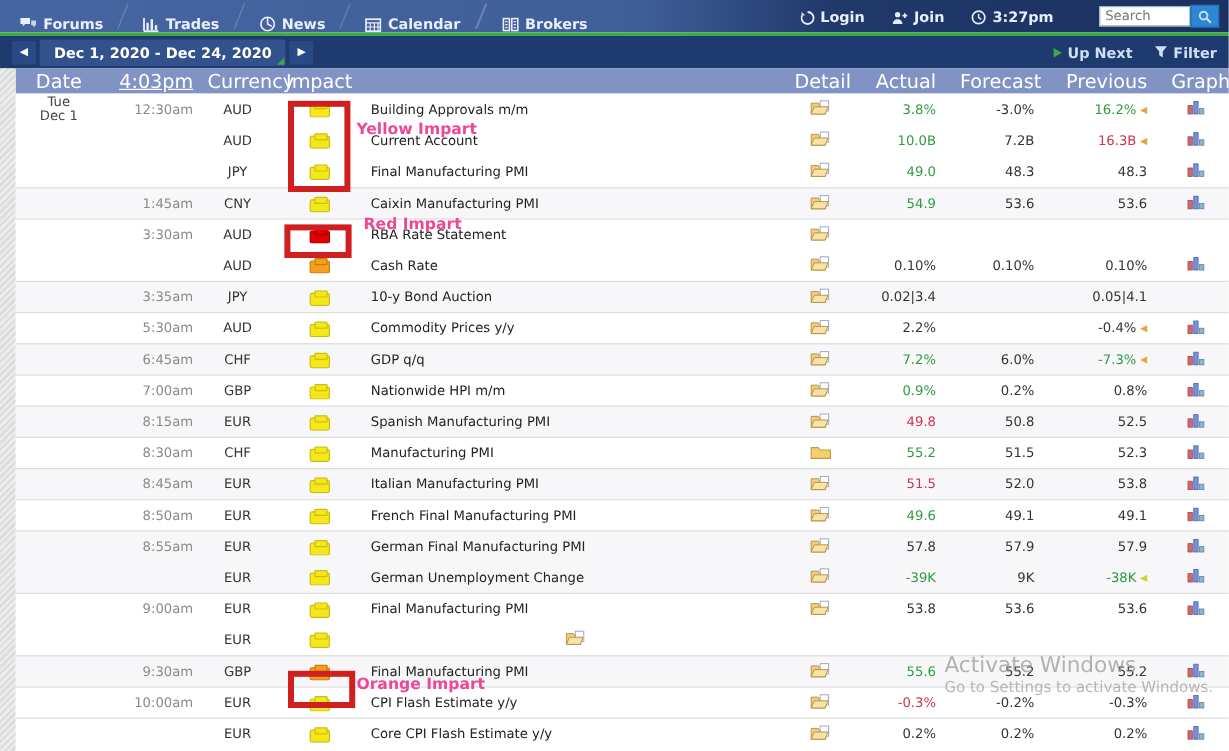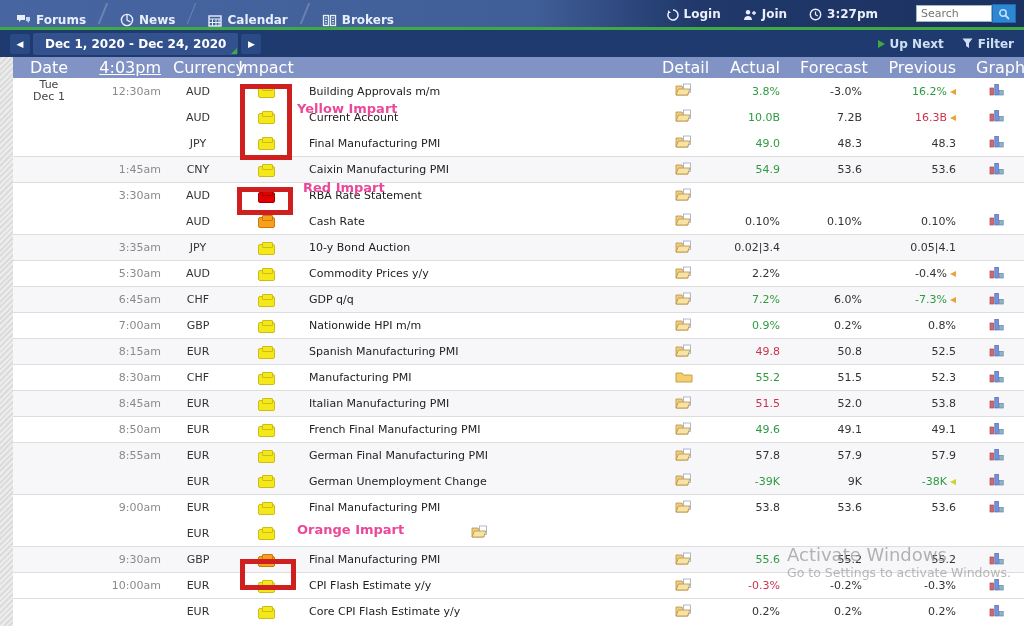--- a/index.html
+++ b/index.html
@@ -98,20 +98,31 @@
       <div class="nav-item">
         <span class="icon">
             <svg width="15" height="13" viewBox="0 0 15 13">
               <path d="M1 1h8v5H5L3 8V6H1z" fill="#e9eefb"></path>
               <path d="M10 3h4v4h-1v2l-2-2h-1z" fill="#c7d4ef"></path>
             </svg>
           </span>
         <span>Forums</span>
       </div>
       <div class="nav-sep"></div>
+      <div class="nav-item">
+        <span class="icon">
+            <svg width="14" height="13" viewBox="0 0 14 13">
+              <path d="M1 1v11M1 12h12" stroke="#e9eefb" stroke-width="1.5" fill="none"></path>
+              <rect x="3" y="5" width="2" height="6" fill="#e9eefb"></rect>
+              <rect x="6.5" y="2" width="2" height="9" fill="#e9eefb"></rect>
+              <rect x="10" y="7" width="2" height="4" fill="#e9eefb"></rect>
+            </svg>
+          </span>
+        <span>Trades</span>
+      </div>
       <div class="nav-sep"></div>
       <div class="nav-item">
         <span class="icon">
             <svg width="14" height="14" viewBox="0 0 14 14">
               <circle cx="7" cy="7" r="5.6" fill="none" stroke="#e9eefb" stroke-width="1.4"></circle>
               <path d="M7 2v5l3.5 2" stroke="#e9eefb" stroke-width="1.3" fill="none"></path>
             </svg>
           </span>
         <span>News</span>
       </div>
@@ -833,20 +844,20 @@
             </svg></span>
       </div>
     </div>
     </div>
 
   <div class="annot-box" style="left:240px; top:84px; width:52px; height:76px;"></div>
   <div class="annot-label" style="left:297px; top:101px;">Yellow Impart</div>
   <div class="annot-box" style="left:237px; top:187px; width:56px; height:28px;"></div>
   <div class="annot-label" style="left:303px; top:180px;">Red Impart</div>
   <div class="annot-box" style="left:240px; top:559px; width:56px; height:31px;"></div>
-  <div class="annot-label" style="left:297px; top:522px;">Orange Impart</div>
+  <div class="annot-label" style="left:297px; top:563px;">Orange Impart</div>
 
   <div class="watermark">
     <div class="l1">Activate Windows</div>
     <div class="l2">Go to Settings to activate Windows.</div>
   </div>
 
 </div>
 
 </body></html>

